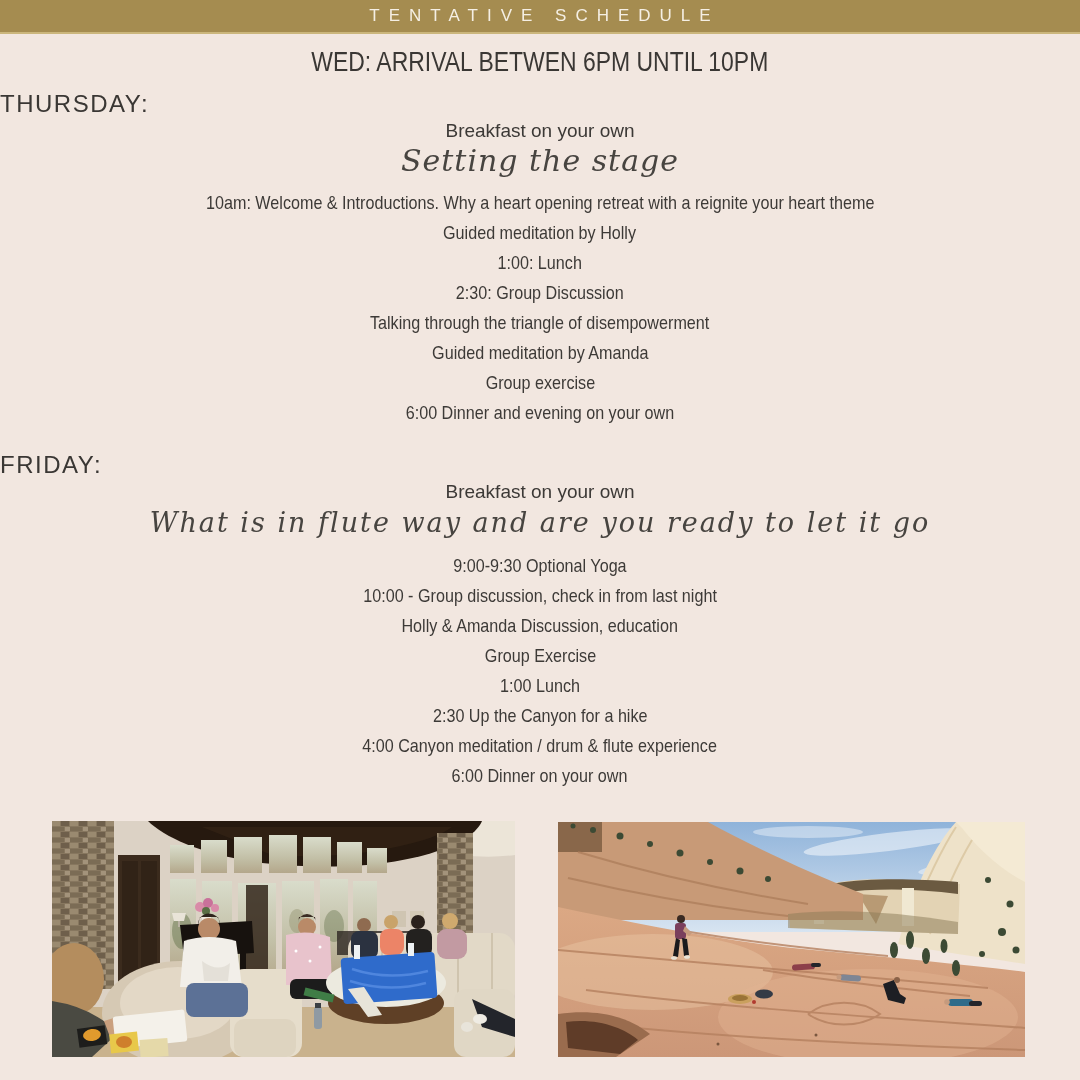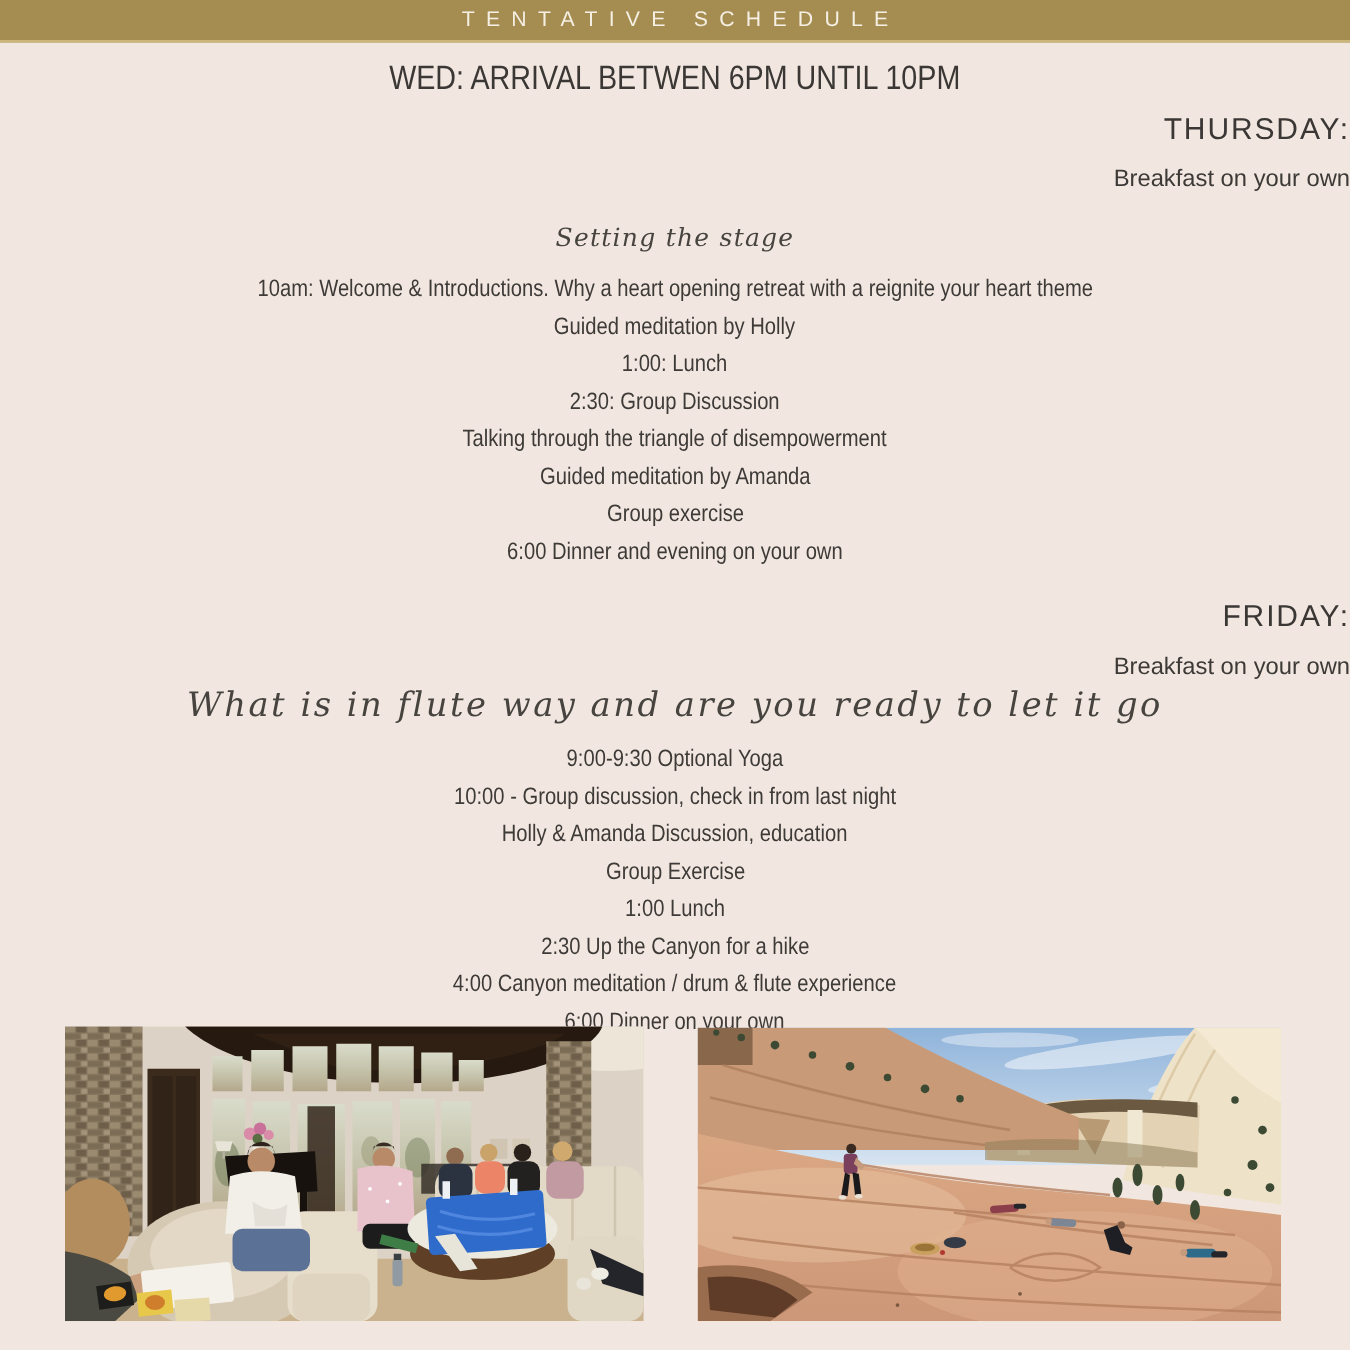--- a/index.html
+++ b/index.html
@@ -8,25 +8,25 @@
 
   .banner{height:32px;background:#a58c50;border-bottom:2px solid #cbb67c;
           color:#f5efe4;text-align:center;line-height:32px;font-size:17px;
           letter-spacing:9px;padding-left:9px;font-weight:400;}
 
   .line{text-align:center;white-space:nowrap;}
   .cond{display:inline-block;transform:scaleX(.85);transform-origin:50% 50%;}
 
   .arrival{margin-top:13px;font-size:27px;line-height:30px;font-weight:500;color:#3a3734;text-decoration:underline;}
   .day-heading{margin-top:13px;font-size:24px;line-height:28px;letter-spacing:1.5px;
-               color:#3a3734;text-align:right;white-space:nowrap;}
+               color:#3a3734;text-align:left;white-space:nowrap;}
   .day-heading.fri{margin-top:23px;}
-  .sub{margin-top:15px;font-size:19px;line-height:22px;color:#3c3936;text-align:right;}
+  .sub{margin-top:2px;font-size:19px;line-height:22px;color:#3c3936;text-align:center;}
   .theme{font-family:"DejaVu Serif",serif;font-style:italic;color:#474440;text-align:center;white-space:nowrap;}
-  .theme-lg{margin-top:16px;font-size:20px;line-height:38px;letter-spacing:1px;}
+  .theme-lg{margin-top:0;font-size:30px;line-height:38px;letter-spacing:1px;}
   .theme-sm{margin-top:2px;font-size:27px;line-height:36px;letter-spacing:2px;}
   .items{margin-top:8px;}
   .items.fri{margin-top:10px;}
   .item{font-size:19px;line-height:30px;color:#3d3a37;font-weight:400;}
 
   .photo{position:absolute;overflow:hidden;}
   .photo-left{left:52px;top:821px;width:463px;height:236px;}
   .photo-right{left:558px;top:822px;width:467px;height:235px;}
   .photo svg{display:block;width:100%;height:100%;}
 </style>

